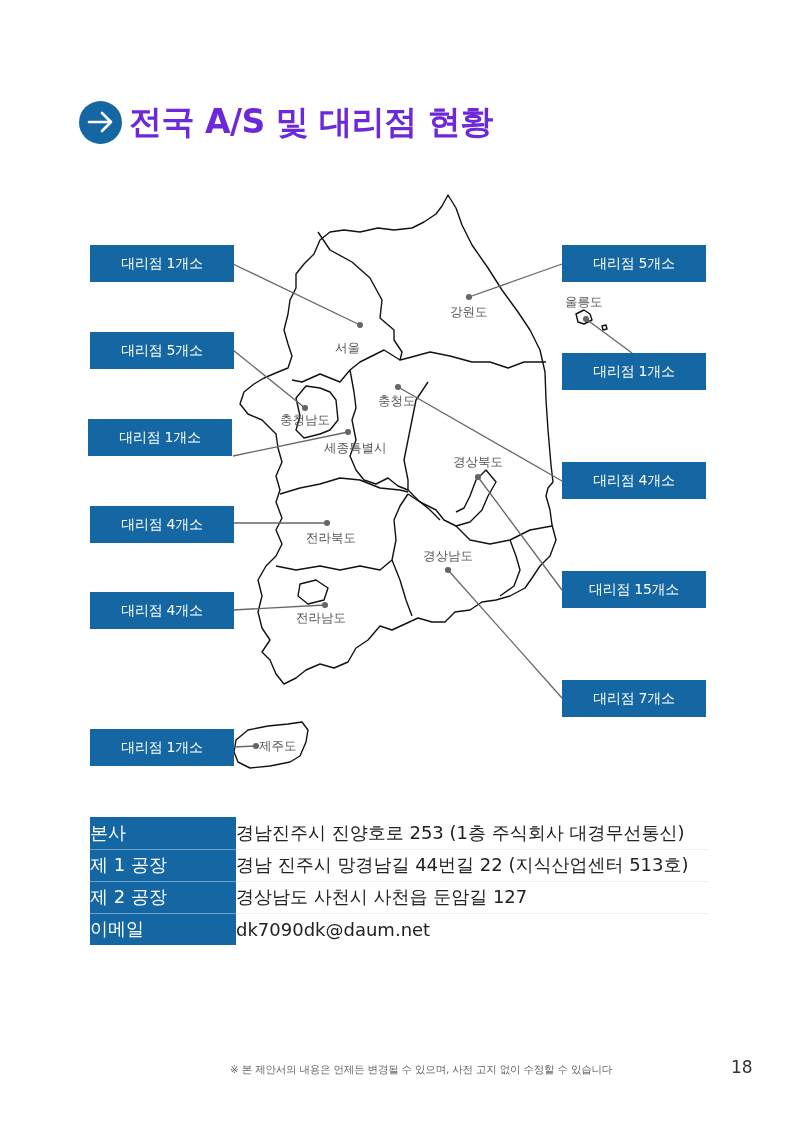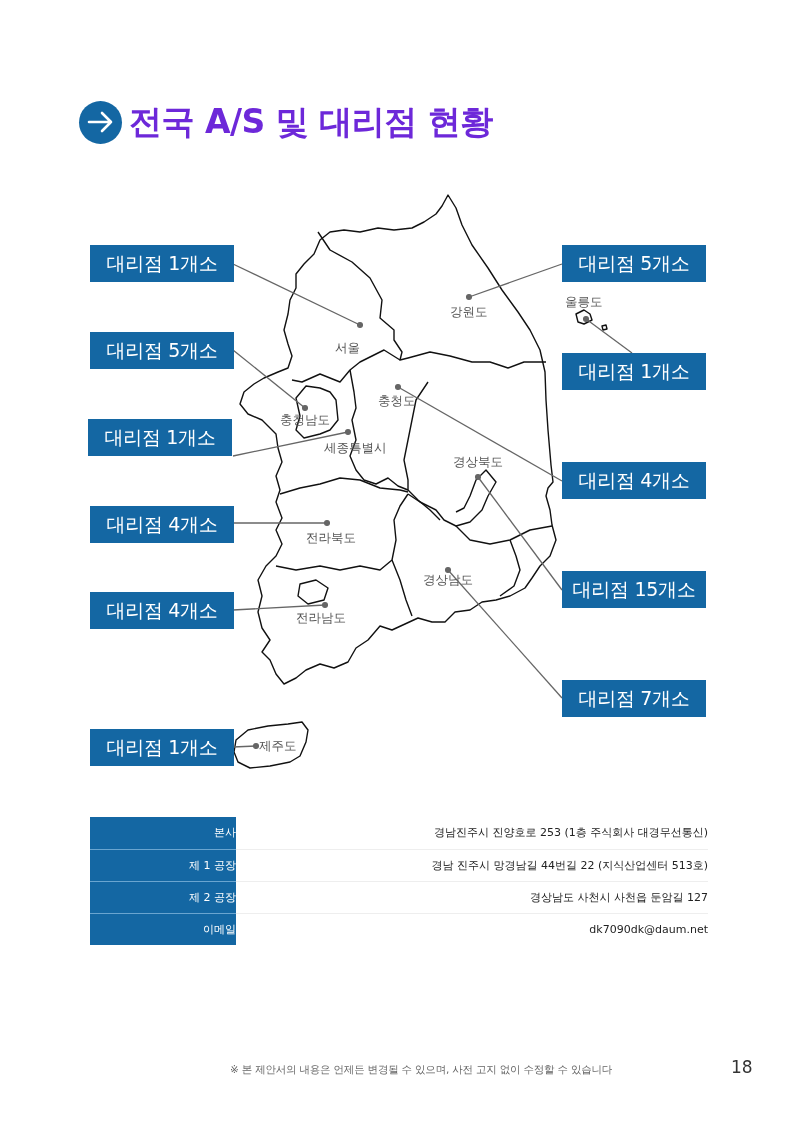--- a/index.html
+++ b/index.html
@@ -7,24 +7,24 @@
     body { position: relative; font-family: "DejaVu Sans", "Liberation Sans", sans-serif; color: #222; }
 
     .title-wrap { position: absolute; left: 79px; top: 100px; height: 44px; display: flex; align-items: center; }
     .title-icon { width: 43px; height: 43px; border-radius: 50%; background: #1467a3; display: flex; align-items: center; justify-content: center; margin-right: 7px; }
     .title-text { font-size: 33px; font-weight: bold; color: #6d28d9; letter-spacing: -0.5px; }
 
     .map-svg { position: absolute; left: 0; top: 0; width: 793px; height: 800px; pointer-events: none; }
 
     .region-label { position: absolute; font-size: 12.5px; color: #555; white-space: nowrap; }
 
-    .badge { position: absolute; width: 144px; height: 37px; background: #1467a3; color: #fff; font-size: 19px; display: flex; align-items: center; justify-content: center; letter-spacing: -0.3px; }
+    .badge { position: absolute; width: 144px; height: 37px; background: #1467a3; color: #fff; font-size: 14px; display: flex; align-items: center; justify-content: center; letter-spacing: -0.3px; }
 
     .info-table { position: absolute; left: 90px; top: 817px; width: 618px; border-collapse: collapse; }
-    .info-table td { height: 32px; font-size: 11px; text-align: right; vertical-align: middle; }
+    .info-table td { height: 32px; font-size: 18px; text-align: left; vertical-align: middle; }
     .info-table td.th { width: 146px; background: #1467a3; color: #fff; border-bottom: 1px solid #6aa5d0; }
     .info-table tr:last-child td.th { border-bottom: none; }
     .info-table td.val { color: #222; border-bottom: 1px solid #eeeeee; }
     .info-table tr:last-child td.val { border-bottom: none; }
 
     .footer-note { position: absolute; left: 190px; top: 1063px; font-size: 10.5px; color: #666; letter-spacing: -0.2px; margin-left: 40px; }
     .page-num { position: absolute; left: 731px; top: 1057px; font-size: 17px; color: #333; }
   </style>
 </head>
 <body>
@@ -89,21 +89,21 @@
 </svg>
 
 <div class="region-label" style="left:335px; top:332px;margin-top:8px;">서울</div>
 <div class="region-label" style="left:450px; top:304px;">강원도</div>
 <div class="region-label" style="left:565px; top:294px;">울릉도</div>
 <div class="region-label" style="left:280px; top:412px;">충청남도</div>
 <div class="region-label" style="left:378px; top:393px;">충청도</div>
 <div class="region-label" style="left:324px; top:440px;">세종특별시</div>
 <div class="region-label" style="left:453px; top:454px;">경상북도</div>
 <div class="region-label" style="left:306px; top:530px;">전라북도</div>
-<div class="region-label" style="left:423px; top:548px;margin-top:24px;">경상남도</div>
+<div class="region-label" style="left:423px; top:548px;">경상남도</div>
 <div class="region-label" style="left:296px; top:610px;">전라남도</div>
 <div class="region-label" style="left:259px; top:738px;">제주도</div>
 
 <div class="badge" style="left:90px; top:245px;">대리점 1개소</div>
 <div class="badge" style="left:90px; top:332px;">대리점 5개소</div>
 <div class="badge" style="left:88px; top:419px;">대리점 1개소</div>
 <div class="badge" style="left:90px; top:506px;">대리점 4개소</div>
 <div class="badge" style="left:90px; top:592px;">대리점 4개소</div>
 <div class="badge" style="left:90px; top:729px;">대리점 1개소</div>
 

